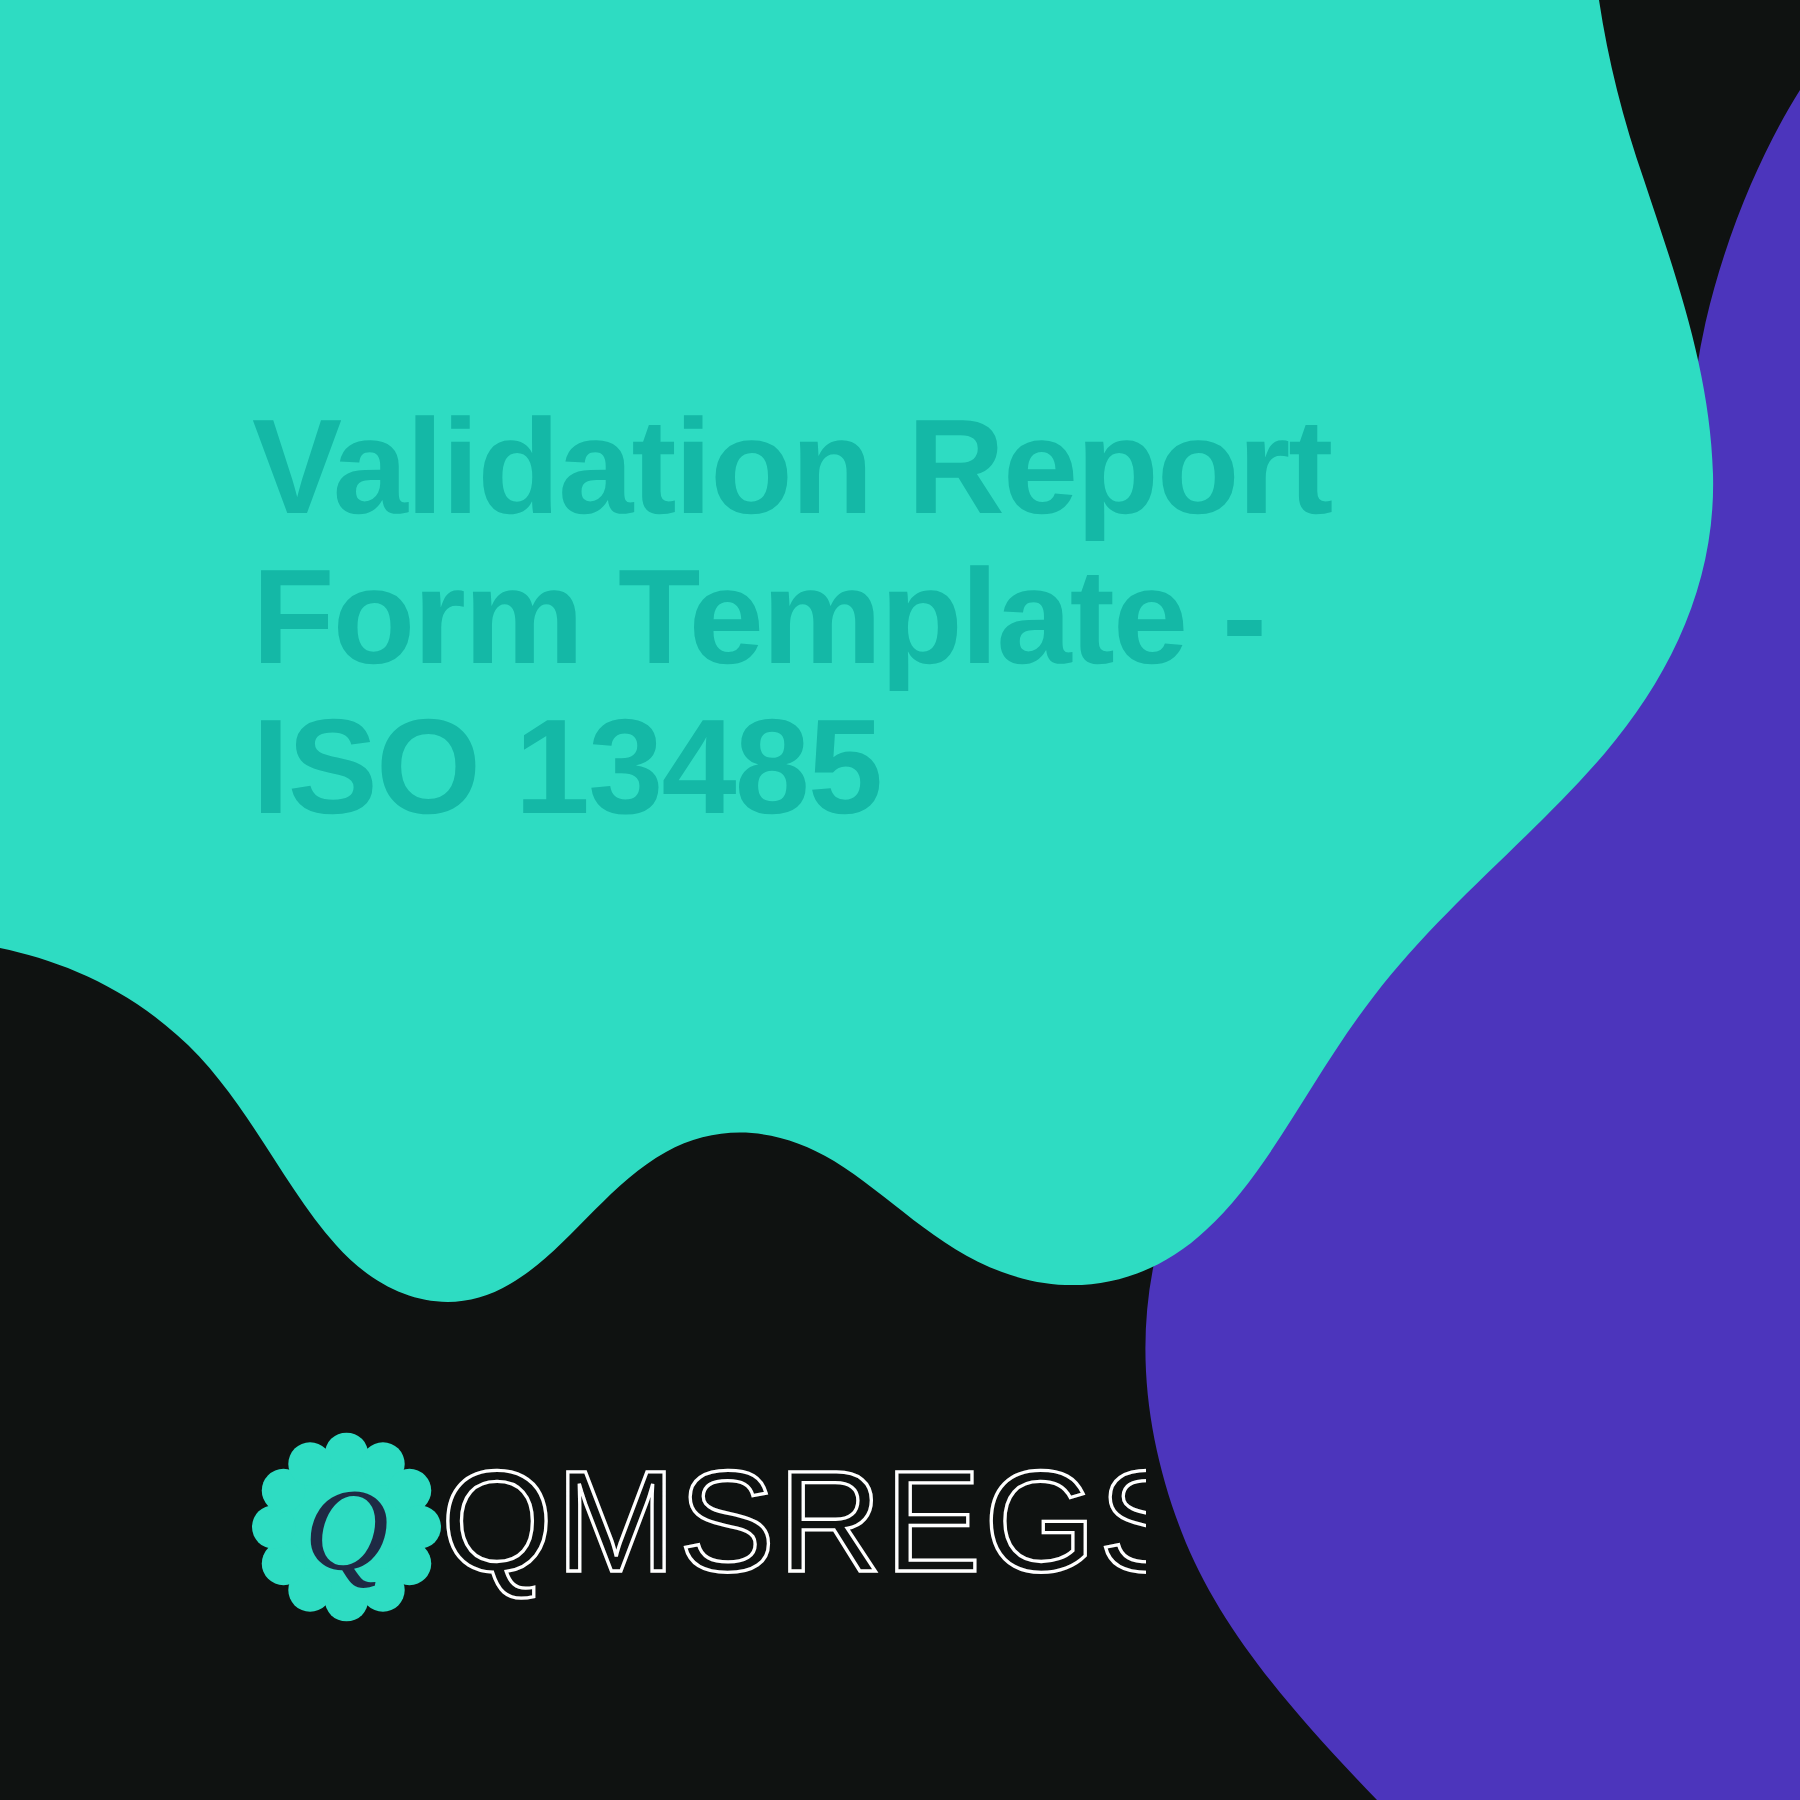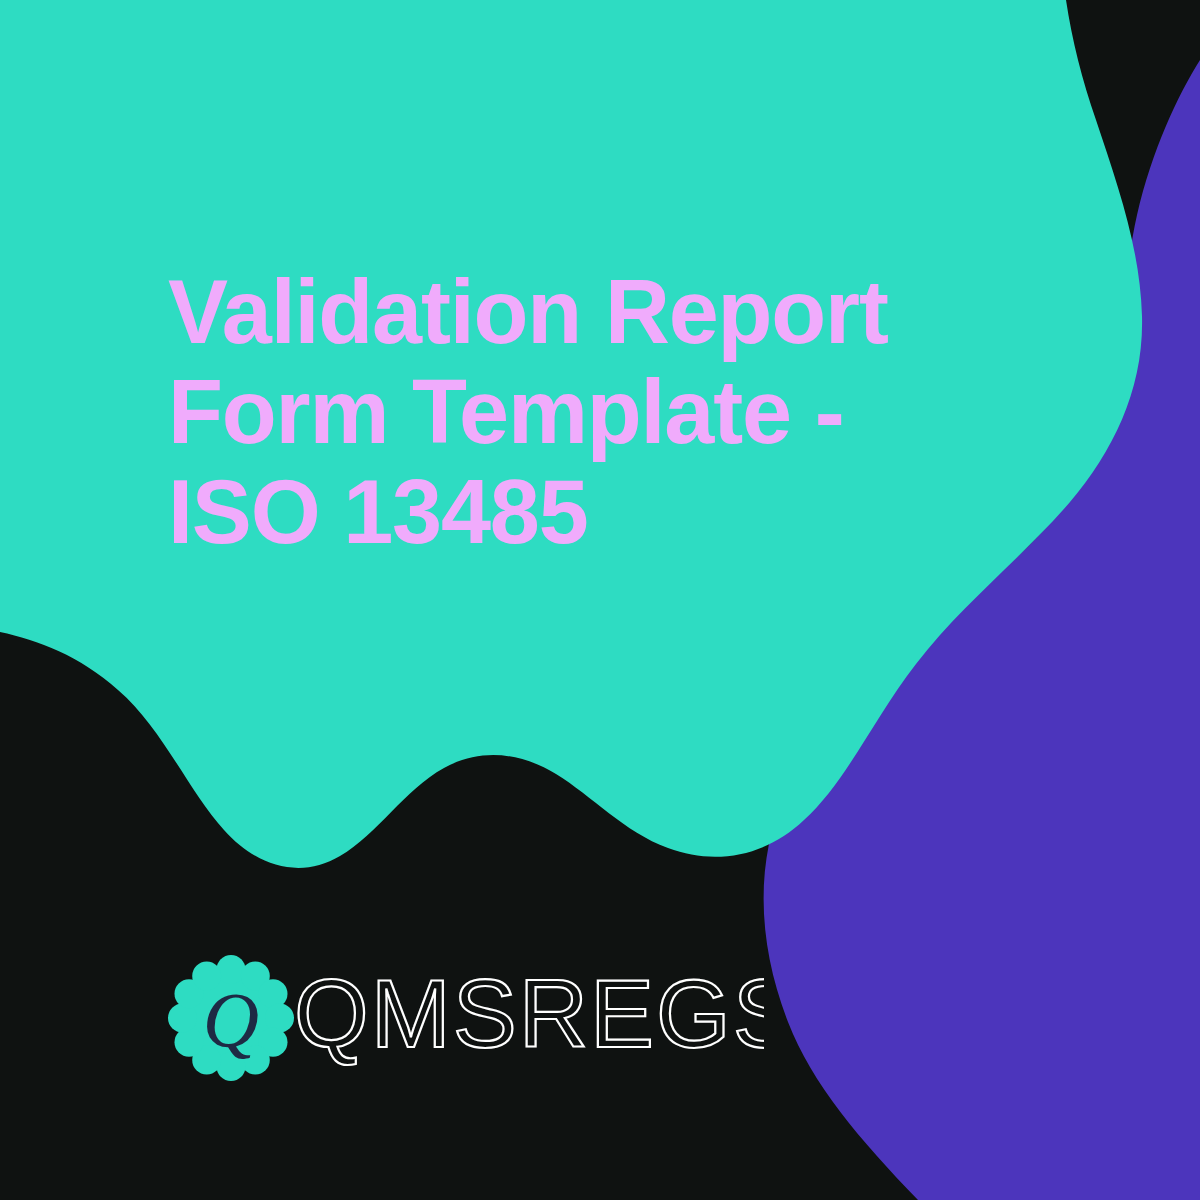--- a/index.html
+++ b/index.html
@@ -30,21 +30,21 @@
     width: 760px;
     z-index: 5;
   }
   #title-text {
     margin: 0;
     font-family: "Liberation Sans", sans-serif;
     font-weight: bold;
     font-size: 90px;
     line-height: 100px;
     letter-spacing: -1.2px;
-    color: #f0abfc;
+    color: #14b8a6;
     white-space: pre-line;
   }
   #logo-block {
     position: absolute;
     left: 168px;
     top: 945px;
     width: 640px;
     height: 145px;
     display: flex;
     align-items: center;

